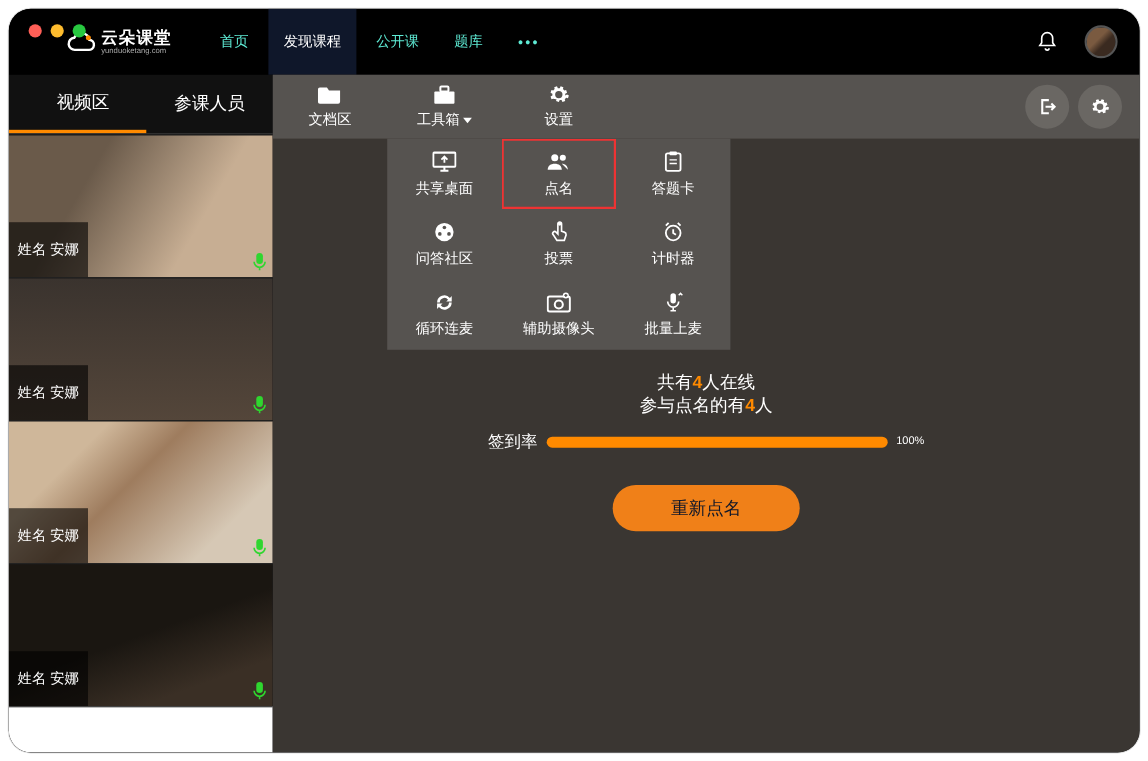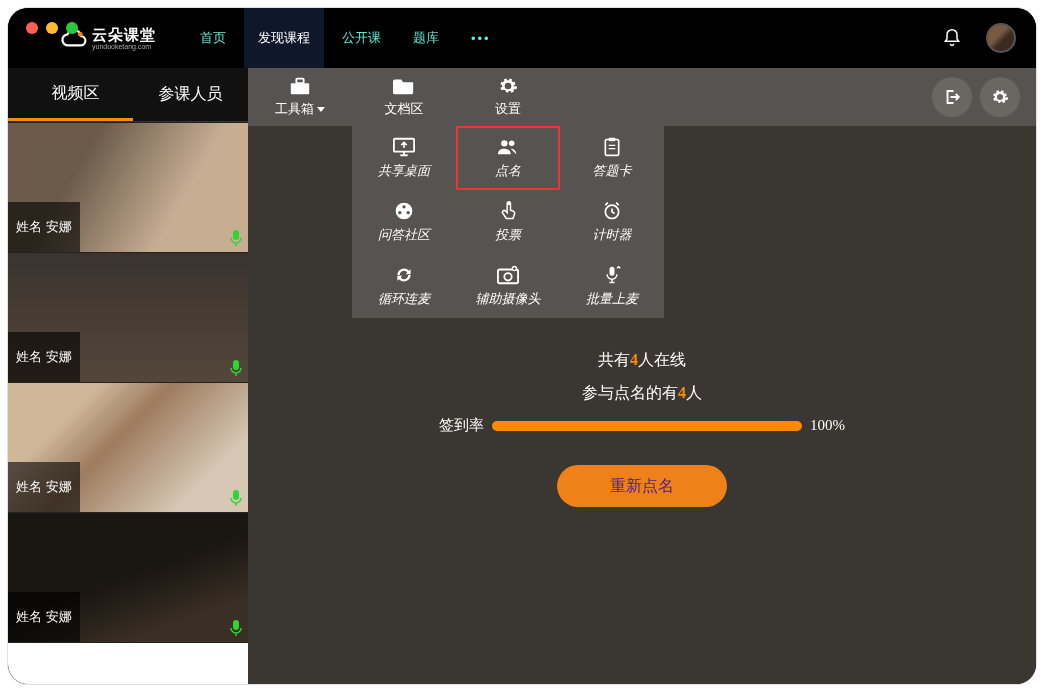--- a/index.html
+++ b/index.html
@@ -192,55 +192,54 @@
     background: #565350;
     display: grid;
     grid-template-columns: repeat(3, 1fr);
     z-index: 5;
   }
   .dd-item {
     height: 64px;
     display:flex; flex-direction:column; align-items:center; justify-content:center;
     color:#fff; font-size:13px; gap:5px;
     cursor:pointer;
-    font-style:italic;
   }
   .dd-item.highlight { box-shadow: inset 0 0 0 2px #e33; }
   .dd-item svg { width: 22px; height: 20px; fill:#fff; }
 
   
   .stats {
     position: absolute;
     top: 270px;
     left: 50%;
     transform: translateX(-50%);
     width: 480px;
     color: #fff;
     text-align: center;
     font-size: 16px;
   }
-  .stats .line { margin: 12px 0; font-family: Liberation Serif, serif; }
+  .stats .line { margin: 0 0; }
   .stats .orange { color: #ff8a00; font-weight: 600; }
   .progress-row {
     display:flex; align-items:center; gap: 8px;
     margin-top: 12px;
     justify-content:center;
   }
   .progress-label { font-size: 15px; }
   .progress-bar {
     width: 310px; height: 10px; border-radius: 5px;
     background: #ff8a00;
   }
-  .progress-pct { font-size: 15px; font-family: Liberation Serif, serif; }
+  .progress-pct { font-size: 10px; }
   .restart-btn {
     margin: 30px auto 0;
     width: 170px; height: 42px;
     border-radius: 21px;
     background: #f08018;
-    color:#4c1d95;
+    color:#0f172a;
     display:flex; align-items:center; justify-content:center;
     font-size: 16px;
     cursor:pointer;
     text-align:right;
   }
 </style>
 </head>
 <body>
 
 <div class="window">
@@ -316,30 +315,30 @@
               </svg></div>
         </div>
         <div class="video-tile"></div>
       </div>
     </div>
 
     <div class="main">
       <div class="main-toolbar">
         <div class="tbtn">
           <svg viewBox="0 0 24 20">
+              <path d="M2 3h7l2 3h11v11a2 2 0 01-2 2H2a2 2 0 01-2-2V5a2 2 0 012-2z"></path>
+            </svg>
+          <span>文档区</span>
+        </div>
+        <div class="tbtn">
+          <svg viewBox="0 0 24 20">
               <rect x="2" y="7" width="20" height="12" rx="1"></rect>
               <rect x="8" y="2" width="8" height="5" rx="1" fill="none" stroke="#fff" stroke-width="2"></rect>
             </svg>
           <span><span>工具箱</span><span class="caret-down"></span></span>
-        </div>
-        <div class="tbtn">
-          <svg viewBox="0 0 24 20">
-              <path d="M2 3h7l2 3h11v11a2 2 0 01-2 2H2a2 2 0 01-2-2V5a2 2 0 012-2z"></path>
-            </svg>
-          <span>文档区</span>
         </div>
         <div class="tbtn">
           <svg viewBox="0 0 24 24">
               <path d="M12 8a4 4 0 100 8 4 4 0 000-8zm9 4l2 1-1 3-2-.5a8 8 0 01-1.5 1.5l.5 2-3 1-1-2h-2l-1 2-3-1 .5-2A8 8 0 016 16.5L4 17l-1-3 2-1v-2l-2-1 1-3 2 .5A8 8 0 017.5 6L7 4l3-1 1 2h2l1-2 3 1-.5 2A8 8 0 0118 7.5l2-.5 1 3-2 1v2z"></path>
             </svg>
           <span>设置</span>
         </div>
         <div class="main-toolbar-spacer"></div>
         <div class="round-btn">
           <svg width="18" height="18" viewBox="0 0 24 24" fill="none" stroke="#fff" stroke-width="2.5">

